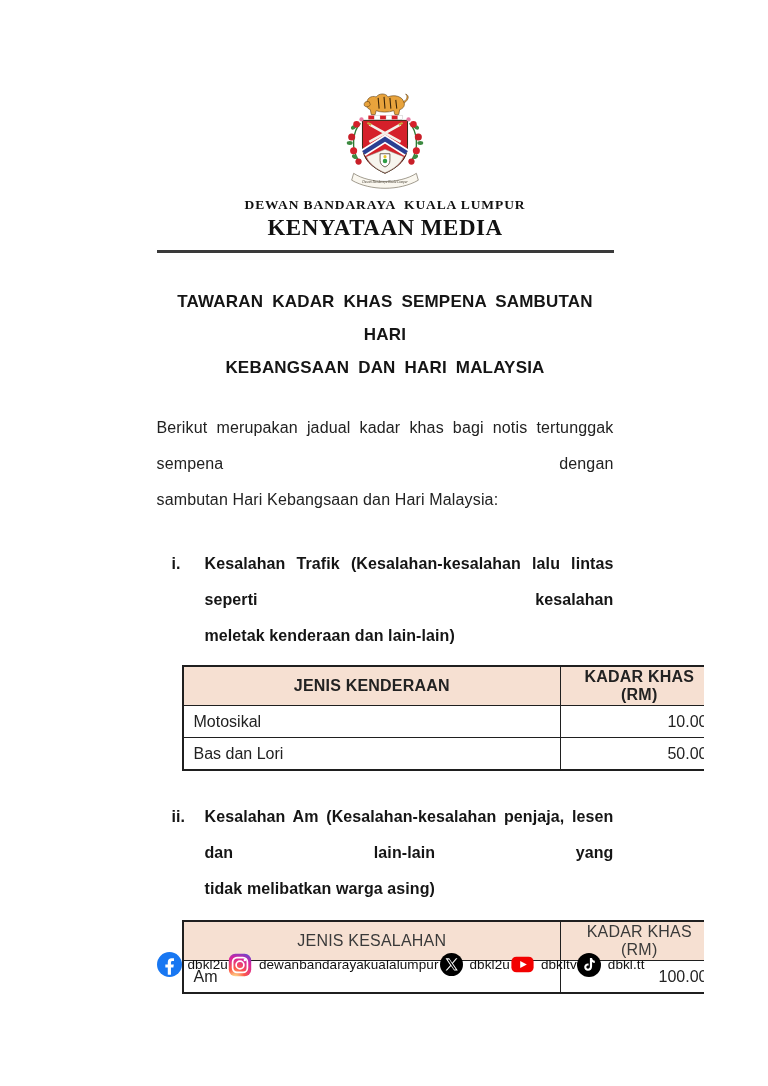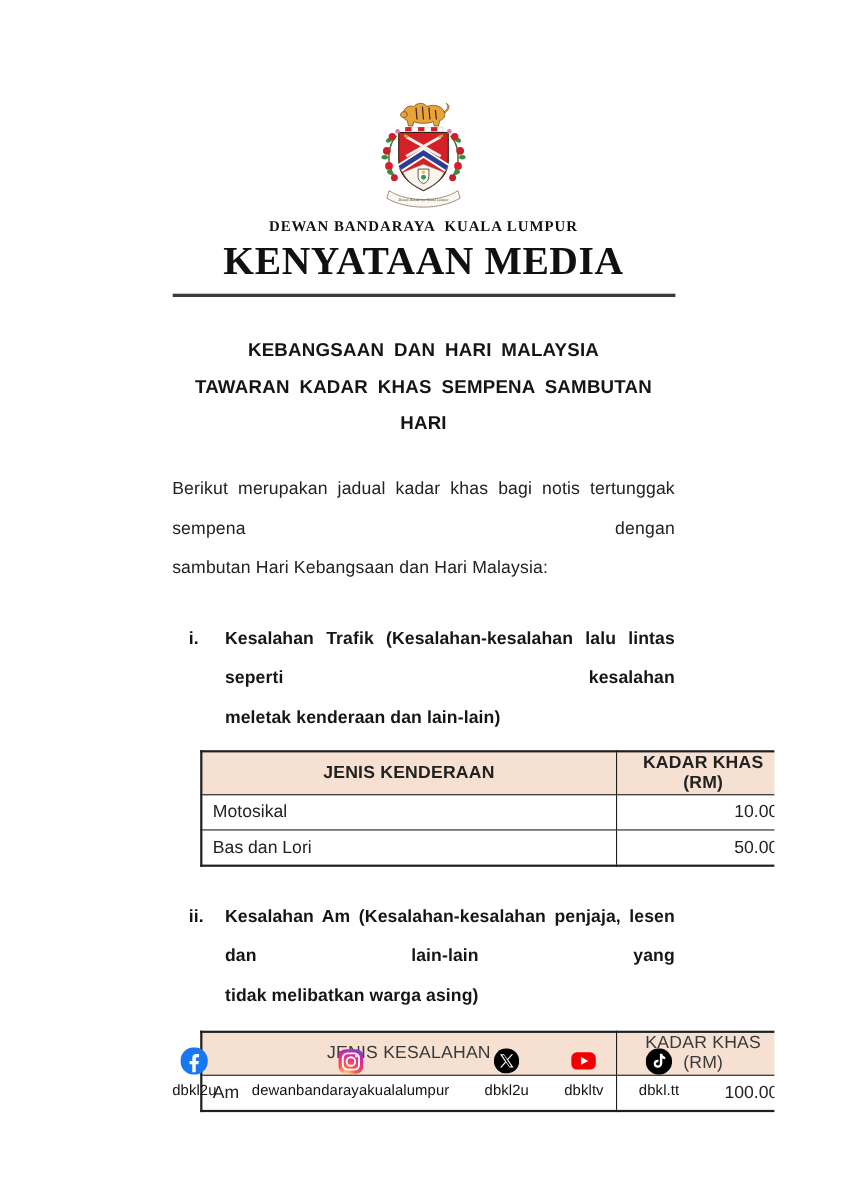--- a/index.html
+++ b/index.html
@@ -18,21 +18,21 @@
   .logo-wrap{padding-top:92px;text-align:center;}
   .org-name{
     margin-top:3px;text-align:center;
     font-family:"Liberation Serif", serif;
     font-weight:700;font-size:13.5px;letter-spacing:0.9px;
     white-space:pre;color:#111;
   }
   .doc-type{
     margin-top:2px;text-align:center;
     font-family:"Liberation Serif", serif;
-    font-weight:700;font-size:36px;letter-spacing:0.5px;color:#111;
+    font-weight:700;font-size:23px;letter-spacing:0.5px;color:#111;
   }
   .head-rule{height:3px;background:#3a3a3a;margin-top:9px;}
 
   
   .doc-title{margin-top:32px;text-align:center;font-weight:700;font-size:17px;
     line-height:33px;letter-spacing:0.2px;word-spacing:4px;color:#151515;}
 
   
   .para{font-size:16px;line-height:36px;letter-spacing:0.15px;color:#222;}
   .p1{margin-top:26px;}
@@ -58,21 +58,21 @@
   .rates-table th{background:#f6e0d2;text-align:center;font-weight:700;letter-spacing:0.2px;}
   .rates-table.plain-head th{font-weight:400;color:#3a3a3a;}
   .rates-table td.lbl{text-align:left;}
   .rates-table td.val{text-align:right;padding-left:40px;}
 
   
   .footer-social{
     position:absolute;left:92px;right:86px;top:952px;
     display:flex;justify-content:space-between;align-items:flex-start;
   }
-  .social-item{display:flex;flex-direction:column;align-items:center;gap:6px;cursor:pointer;text-align:right;}
+  .social-item{display:flex;flex-direction:row;align-items:center;gap:6px;cursor:pointer;text-align:right;}
   .social-icon{width:25px;height:25px;display:flex;align-items:center;justify-content:center;}
   .social-label{font-size:13.5px;color:#111;letter-spacing:0.1px;}
 </style>
 </head>
 <body>
 
 <div class="page">
   <div class="content">
 
     <div class="logo-wrap">
@@ -134,22 +134,22 @@
           <path d="M13,83 C30,94 60,94 77,83 L79,90 C60,101 30,101 11,90 Z" fill="#faf7ef" stroke="#77705f" stroke-width="0.7"></path>
           <text x="45" y="92.5" text-anchor="middle" font-size="3.4" font-family="Liberation Serif, serif" font-style="italic" fill="#4a4336">Dewan Bandaraya Kuala Lumpur</text>
         </g>
       </svg>
     </div>
     <div class="org-name">DEWAN BANDARAYA  KUALA LUMPUR</div>
     <div class="doc-type">KENYATAAN MEDIA</div>
     <div class="head-rule"></div>
 
     <div class="doc-title">
+      <div>TAWARAN KADAR KHAS SEMPENA SAMBUTAN HARI</div>
       <div>KEBANGSAAN DAN HARI MALAYSIA</div>
-      <div>TAWARAN KADAR KHAS SEMPENA SAMBUTAN HARI</div>
     </div>
 
 
     <div class="para p2">
       <div class="jline">Berikut merupakan jadual kadar khas bagi notis tertunggak sempena dengan</div>
       <div class="lline">sambutan Hari Kebangsaan dan Hari Malaysia:</div>
     </div>
 
     <div class="list-item">
       <div class="numeral">i.</div>

